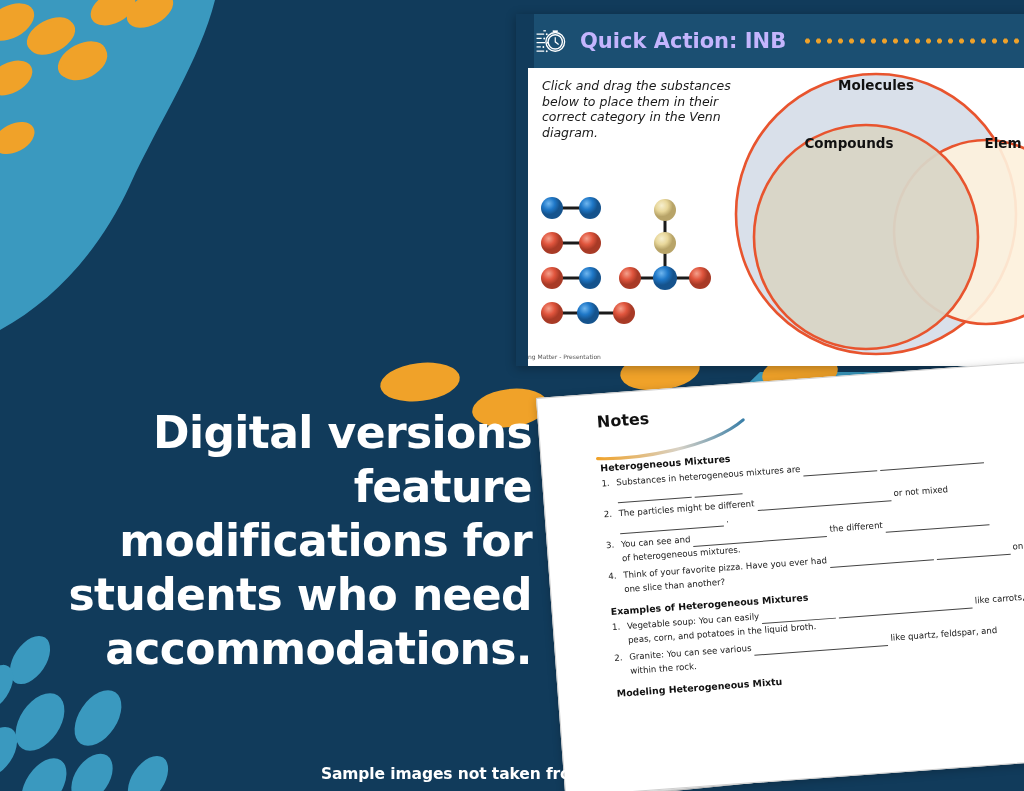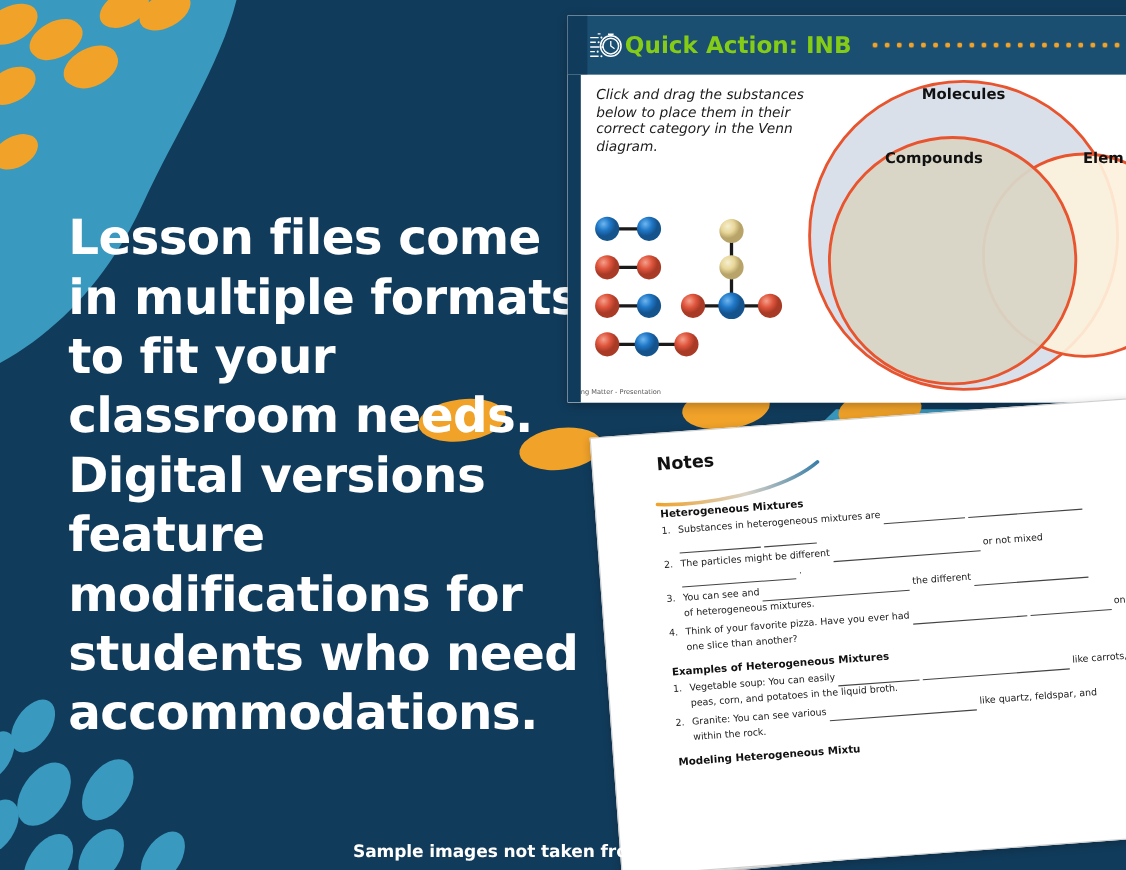--- a/index.html
+++ b/index.html
@@ -20,21 +20,21 @@
 
   
   .copy-block {
     position: absolute;
     left: 62px;
     width: 470px;
     color: #ffffff;
     z-index: 6;
   }
   #copy-1 { top: 190px; }
-  #copy-2 { top: 406px; }
+  #copy-2 { top: 406px; text-align: right; }
   .headline {
     font-family: "DejaVu Sans", sans-serif;
     font-weight: bold;
     font-size: 44px;
     line-height: 54px;
     letter-spacing: -0.6px;
     color: #ffffff;
   }
   .disclaimer {
     position: absolute;
@@ -68,25 +68,25 @@
     padding-left: 14px;
     overflow: hidden;
   }
   #slide-header::after{
     content:"";
     position:absolute; left:0; top:0; width:18px; height:54px;
     background:#113b5b;
   }
   .qa-icon { width: 34px; height: 34px; margin-left: 4px; flex: none; z-index: 2;}
   .qa-title {
-    color: #84cc16;
+    color: #c4b5fd;
     font-family: "DejaVu Sans", sans-serif;
     font-weight: bold;
     font-size: 21px;
-    margin-left: 0;
+    margin-left: 12px;
     white-space: nowrap;
     z-index: 2;
   }
   .qa-dots {
     flex: 1;
     margin-left: 16px;
     height: 6px;
     background-image: radial-gradient(circle, #f0a229 2.2px, rgba(0,0,0,0) 2.6px);
     background-size: 11px 11px;
     background-position: 0 center;
@@ -240,23 +240,20 @@
       <ellipse cx="-6" cy="688" rx="15" ry="26" transform="rotate(34 -6 688)"></ellipse>
       <ellipse cx="40" cy="722" rx="20" ry="32" transform="rotate(34 40 722)"></ellipse>
       <ellipse cx="98" cy="718" rx="19" ry="31" transform="rotate(34 98 718)"></ellipse>
       <ellipse cx="-4" cy="752" rx="17" ry="28" transform="rotate(34 -4 752)"></ellipse>
       <ellipse cx="44" cy="785" rx="18" ry="30" transform="rotate(34 44 785)"></ellipse>
       <ellipse cx="92" cy="778" rx="17" ry="27" transform="rotate(34 92 778)"></ellipse>
       <ellipse cx="148" cy="780" rx="16" ry="27" transform="rotate(34 148 780)"></ellipse>
     </g>
   </svg>
 
-  <div class="copy-block" id="copy-1">
-    <div class="headline">Lesson files come in multiple formats to fit your classroom needs.</div>
-  </div>
   <div class="copy-block" id="copy-2">
     <div class="headline">Digital versions feature modifications for students who need accommodations.</div>
   </div>
 
   <div id="slide">
 
     <div id="slide-header">
       <svg class="qa-icon" viewBox="0 0 40 40">
         <g stroke="#ffffff" stroke-width="1.6" fill="none">
           <circle cx="25" cy="21" r="11"></circle>

